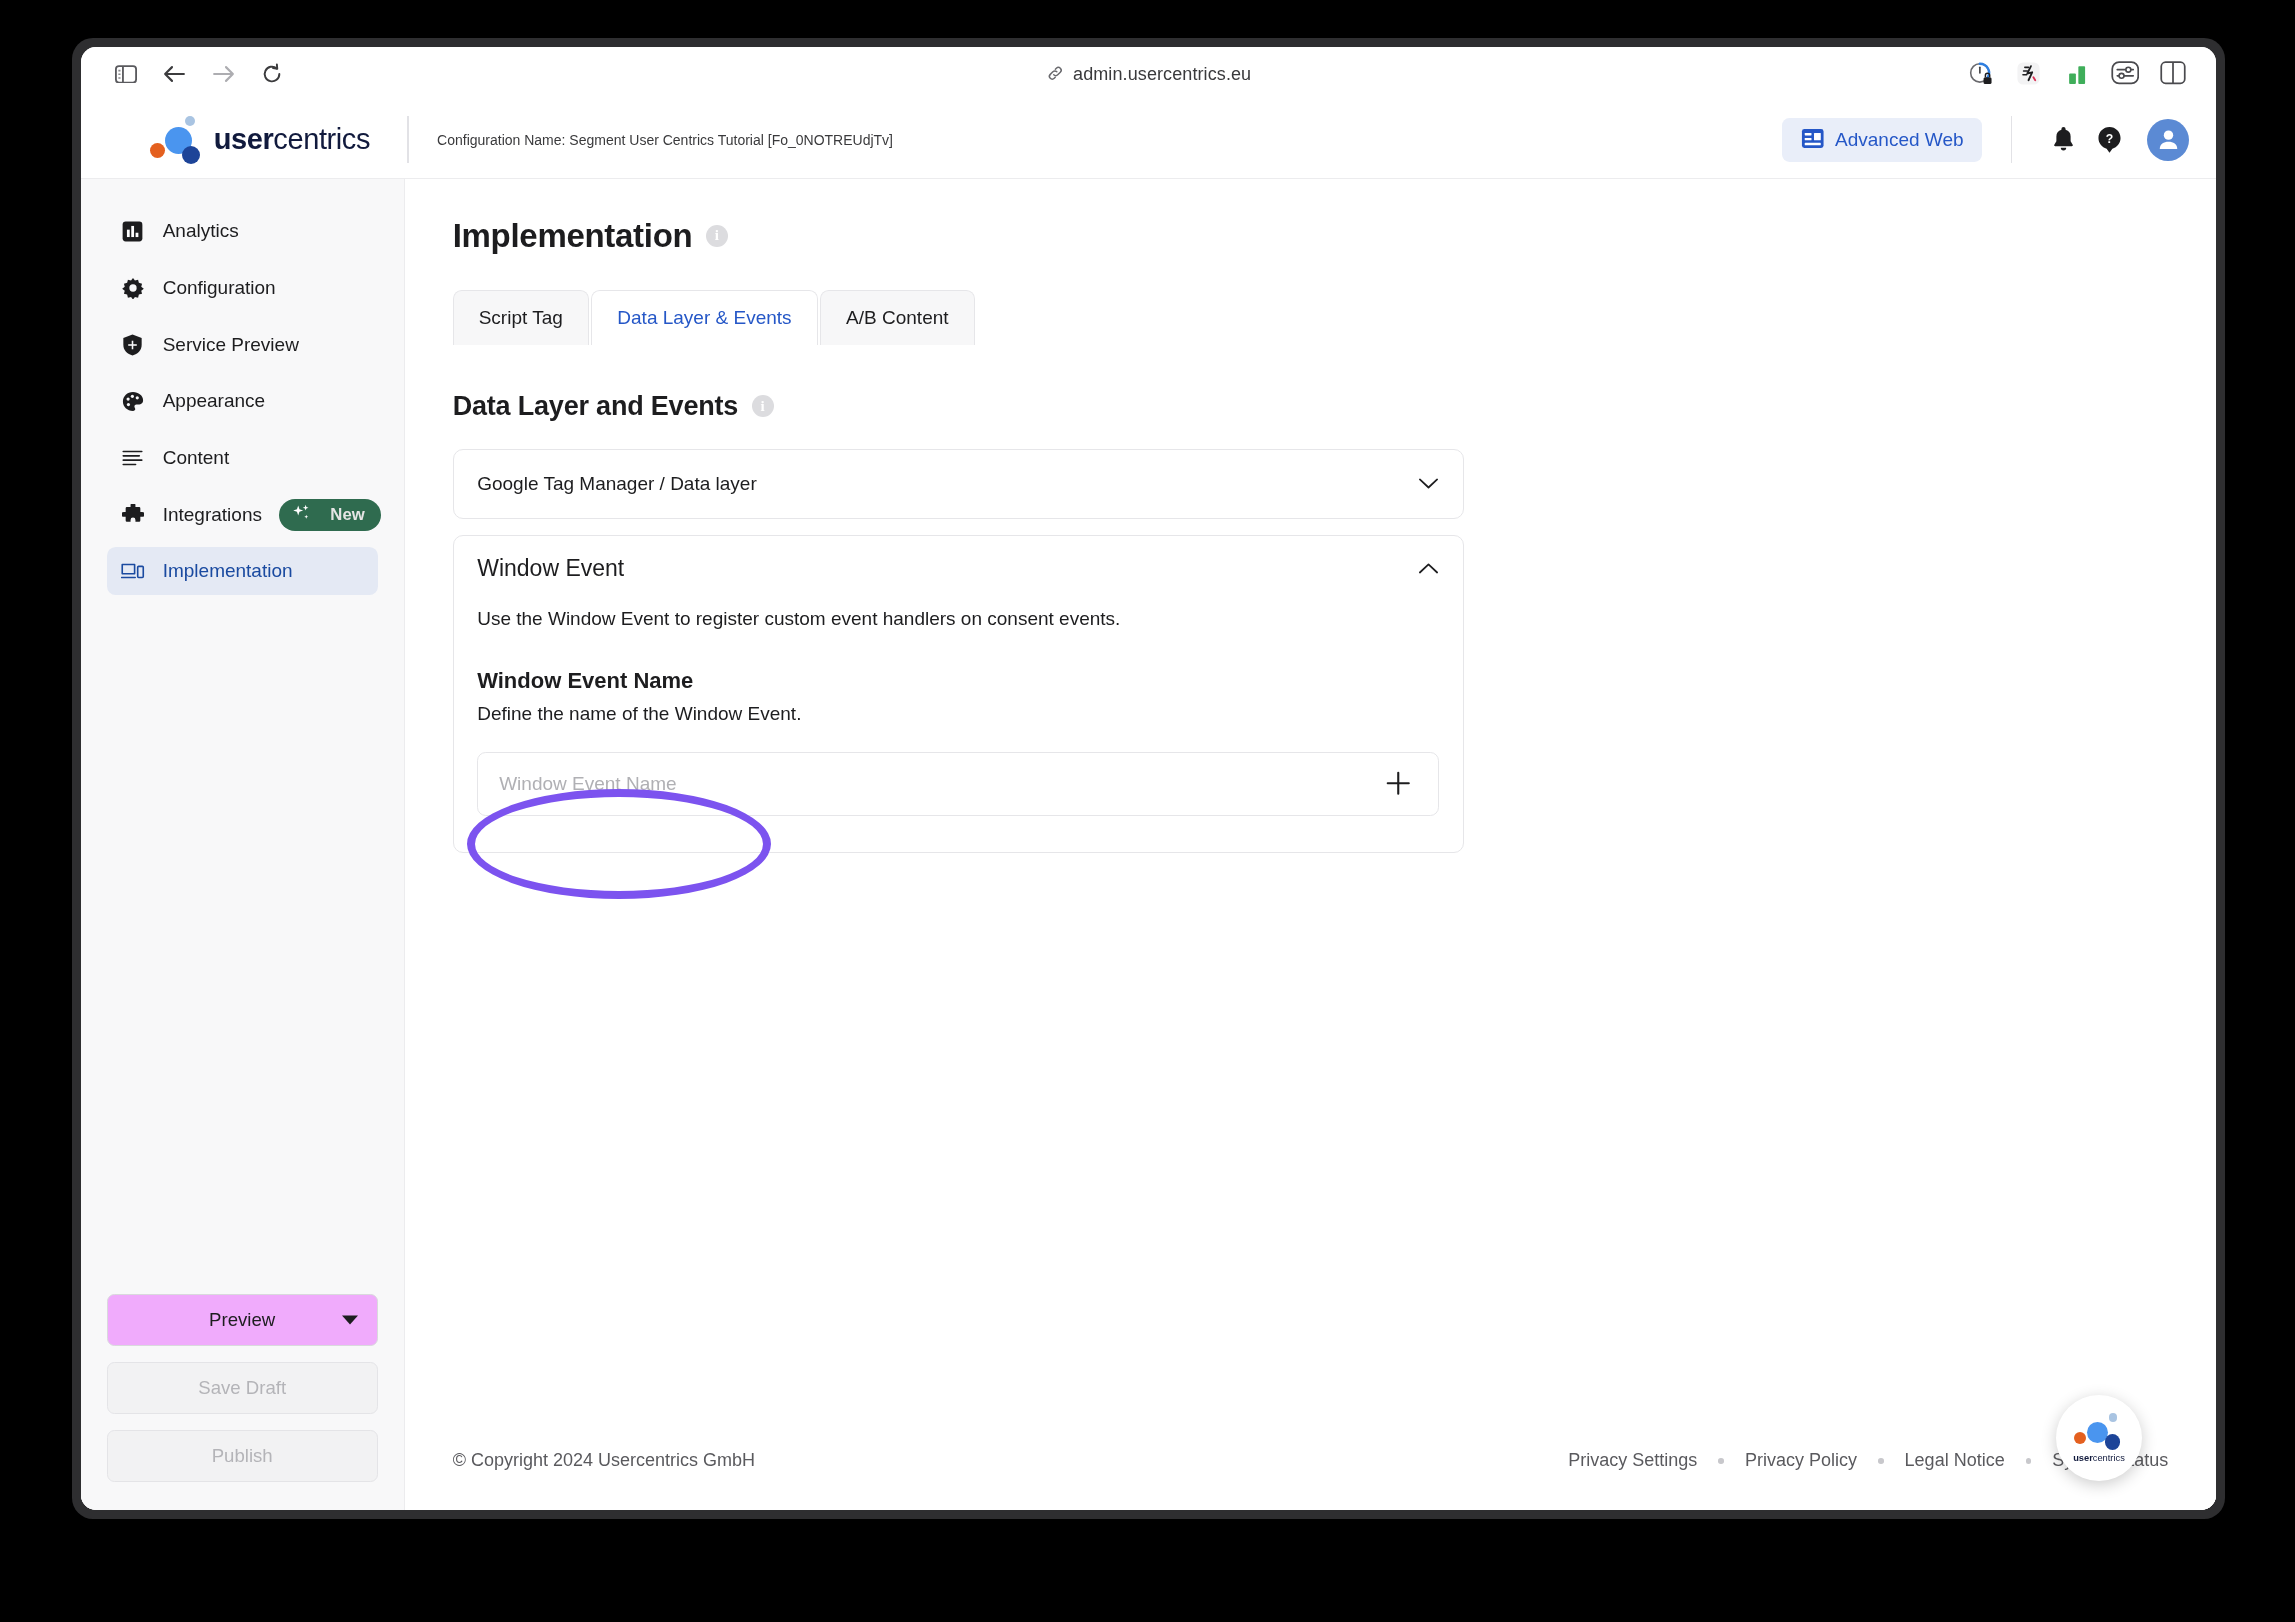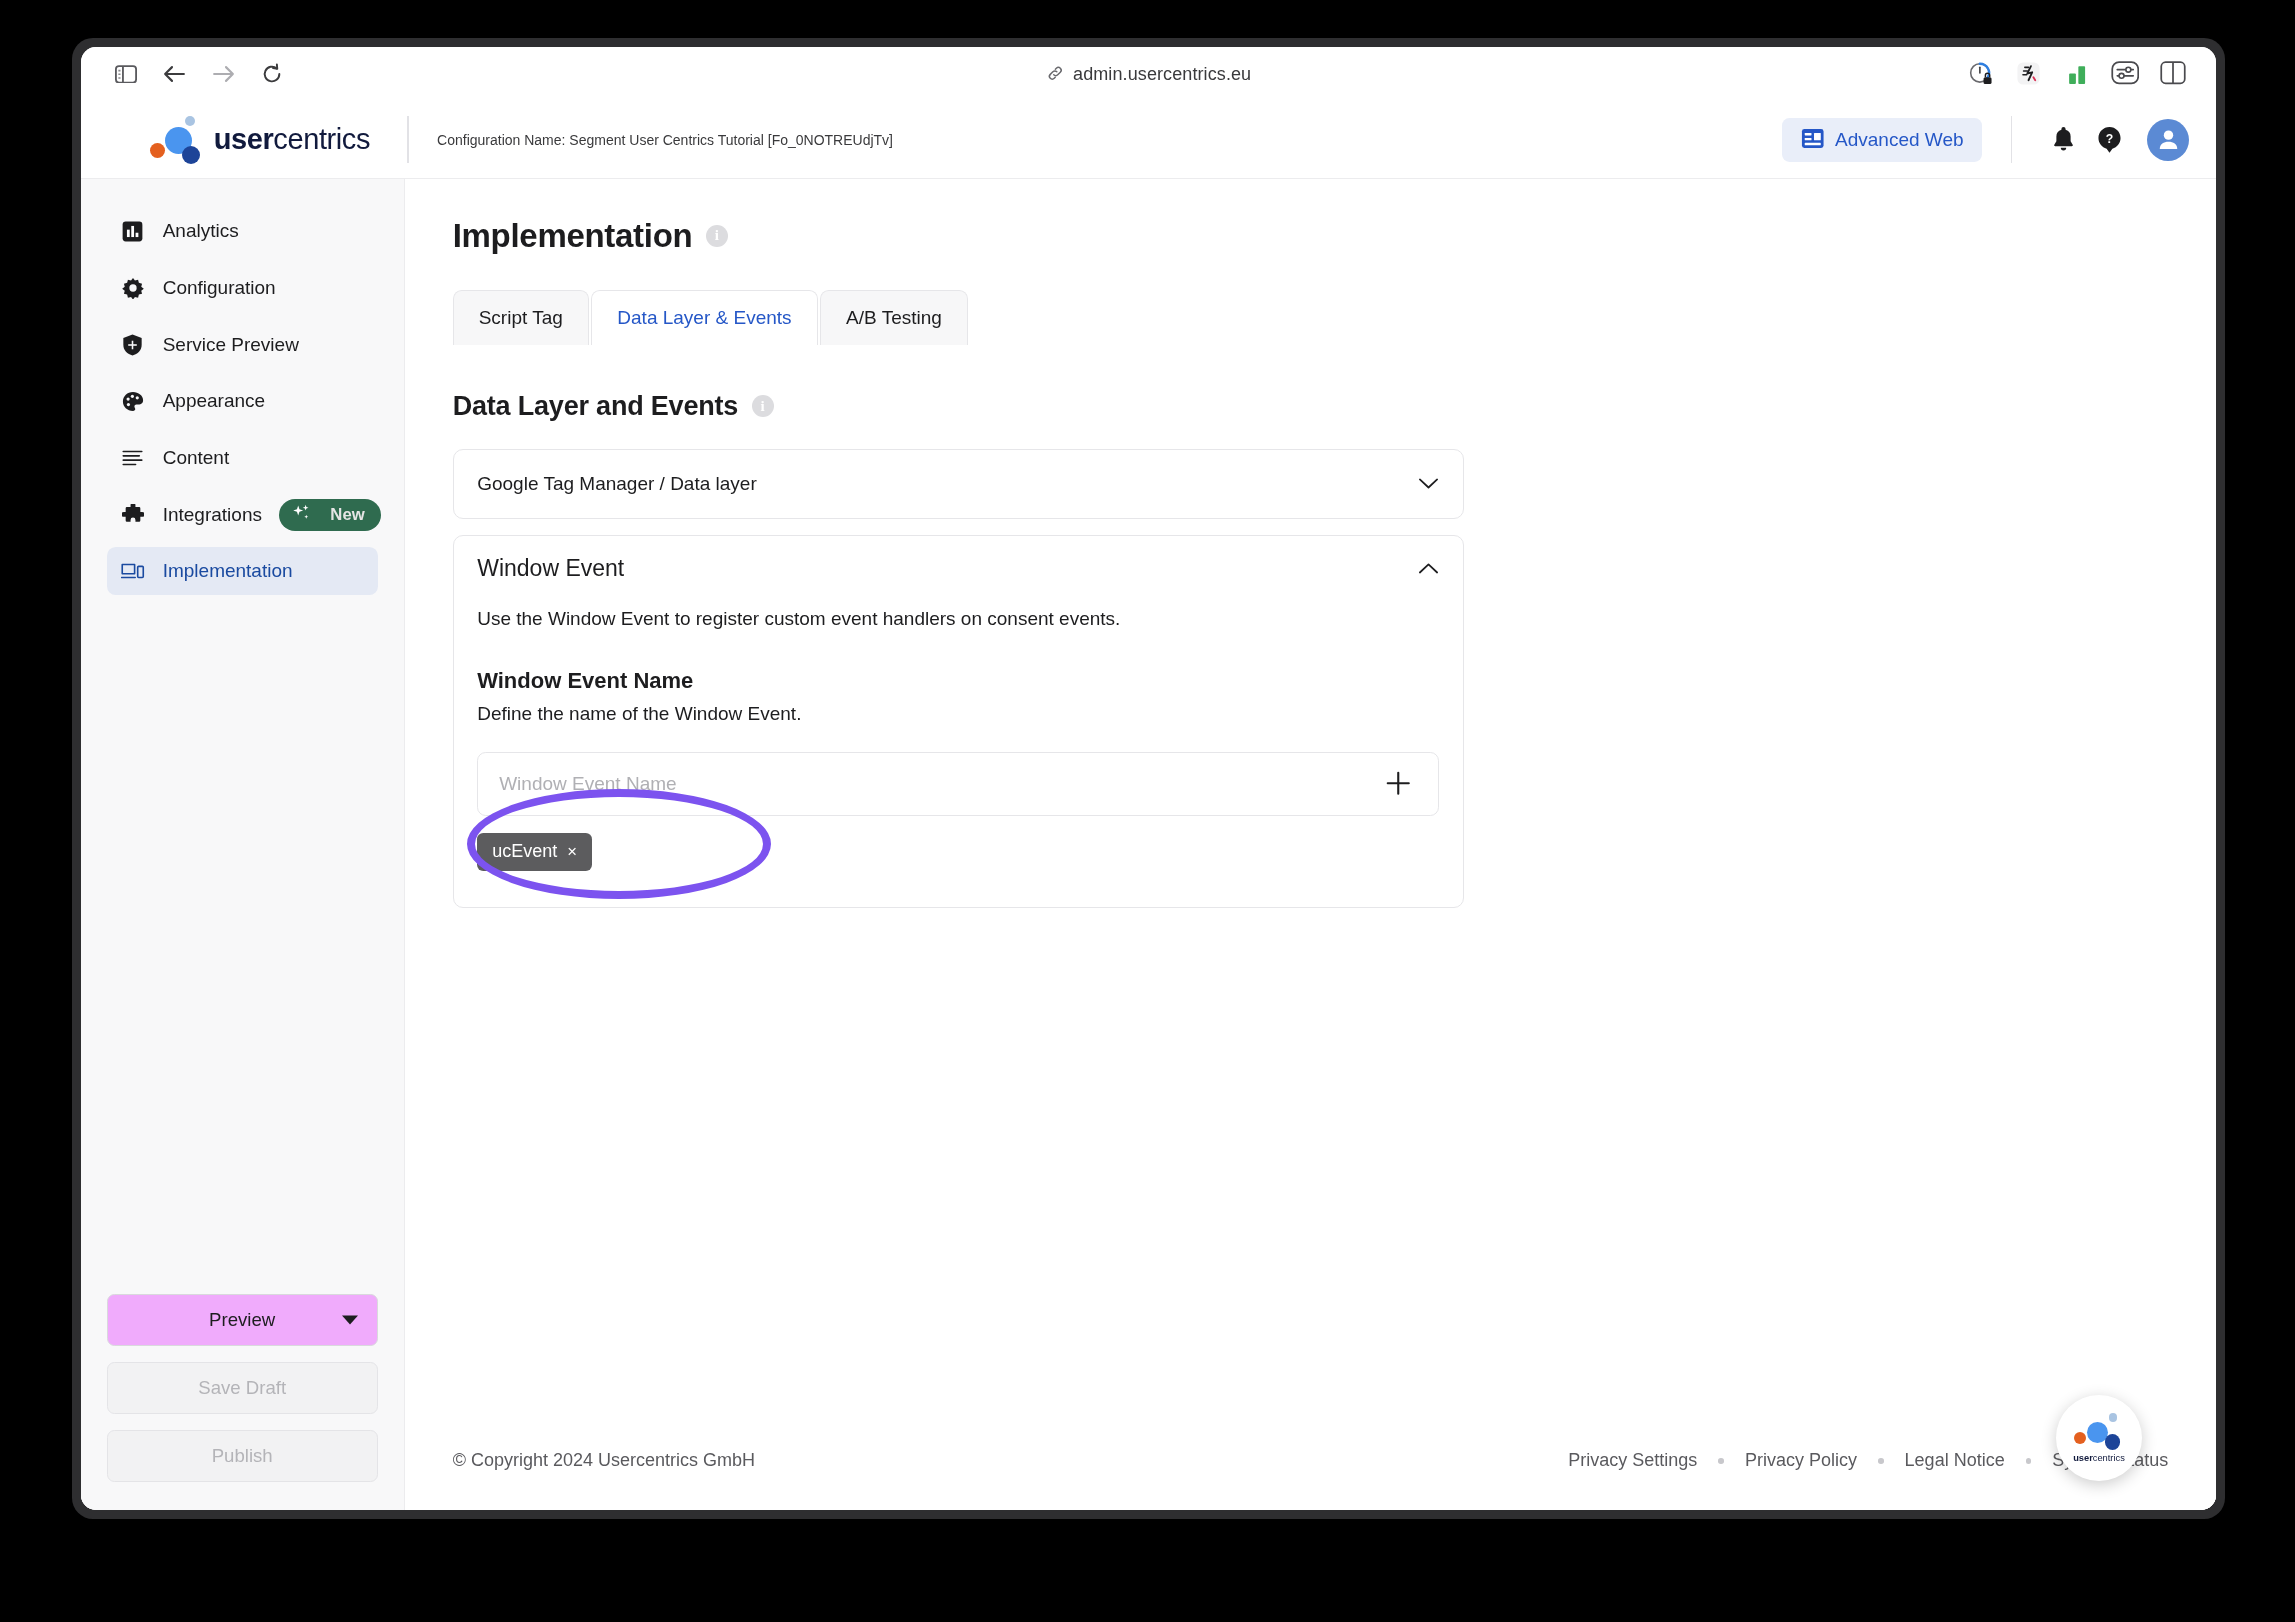--- a/index.html
+++ b/index.html
@@ -610,21 +610,21 @@
           </div>
 
           <div id="tabs">
             <div class="tab">
               <span>Script Tag</span>
             </div>
             <div class="tab active">
               <span>Data Layer &amp; Events</span>
             </div>
             <div class="tab">
-              <span>A/B Testing</span>
+              <span>A/B Content</span>
             </div>
           </div>
 
           <div id="section-title-row">
             <span id="section-title">Data Layer and Events</span>
             <span class="info-dot">i</span>
           </div>
 
           <div class="panel">
             <div id="source-select">
@@ -654,26 +654,20 @@
               <div id="event-input-row">
                 <input id="event-input" type="text" placeholder="Window Event Name" style="">
                 <button id="add-event-btn">
                   <svg width="28.5" height="28.5" viewBox="0 0 46 46" fill="none">
                         <line x1="23" y1="6" x2="23" y2="40" stroke="#1d1d1f" stroke-width="3.4" stroke-linecap="round"></line>
                         <line x1="6" y1="23" x2="40" y2="23" stroke="#1d1d1f" stroke-width="3.4" stroke-linecap="round"></line>
                       </svg>
                 </button>
               </div>
 
-              <div id="chips">
-                <span class="chip">
-                  <span>ucEvent</span>
-                  <span class="chip-x">×</span>
-                </span>
-              </div>
             </div>
           </div>
 
         </div>
 
         <div id="footer">
           <span id="copyright">© Copyright 2024 Usercentrics GmbH</span>
           <span id="footer-links">
             <a>Privacy Settings</a>
             <span class="f-sep"></span>

